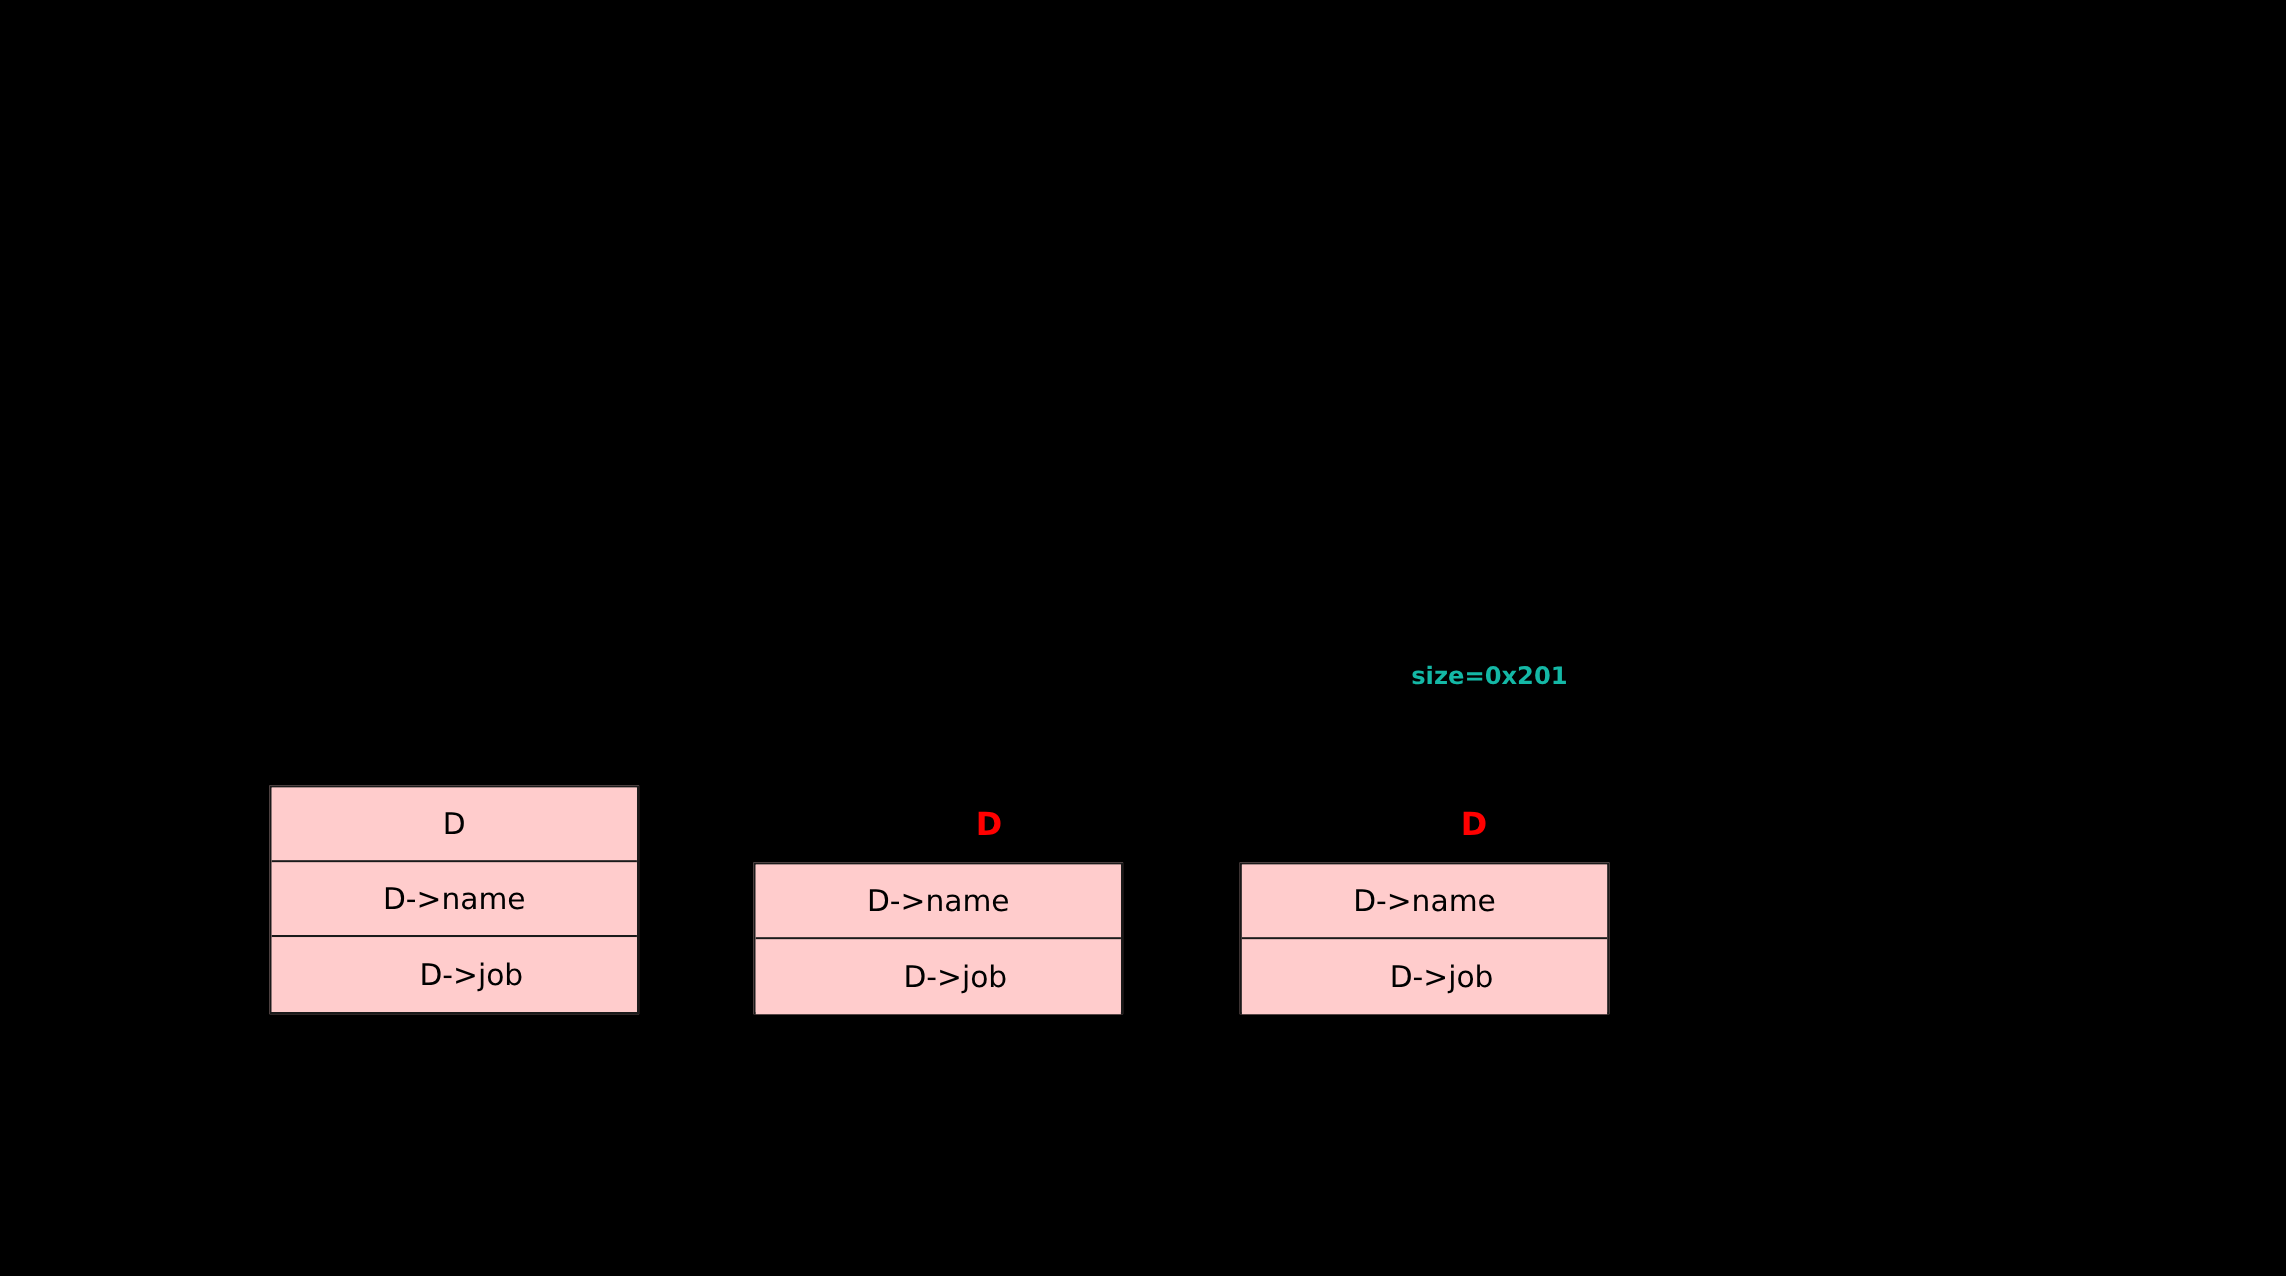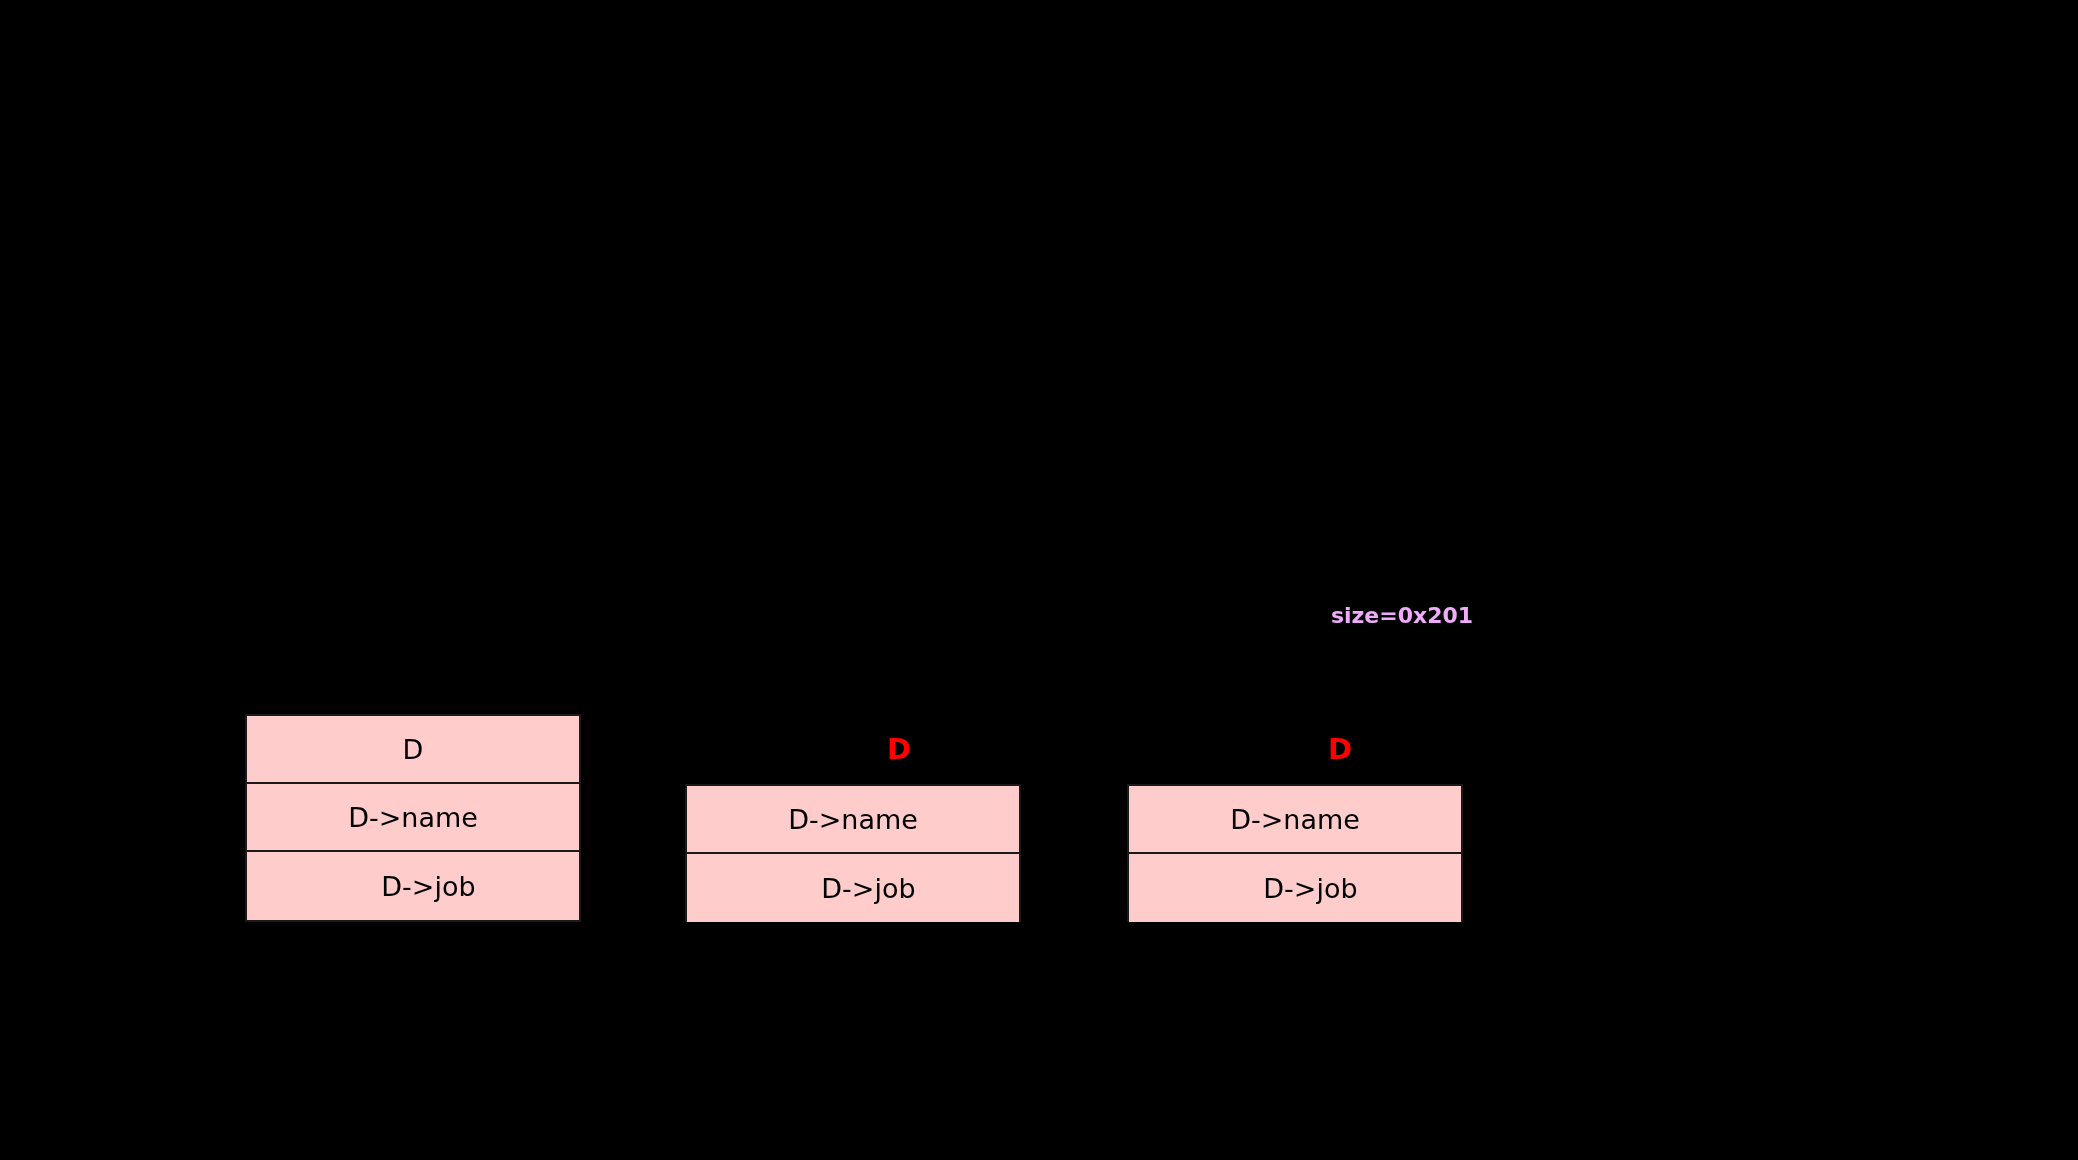--- a/index.html
+++ b/index.html
@@ -64,23 +64,22 @@
     transform: translateX(-50%);
   }
   .float-label.ptr-name {
     font-size: 29px;
     font-weight: bold;
     color: #ff0000;
   }
   .float-label.size-note {
     font-size: 22px;
     font-weight: bold;
-    color: #f0abfc;
+    color: #14b8a6;
     font-family: "DejaVu Sans", "Liberation Sans", sans-serif;
-    margin-left: 48px;
   }
 </style>
 </head>
 <body>
 
 <div class="canvas">
 
   <div class="group">
     <div class="struct-box" style="left:245px; top:714px; width:336px; height:208px;">
       <div class="cell">D</div>

